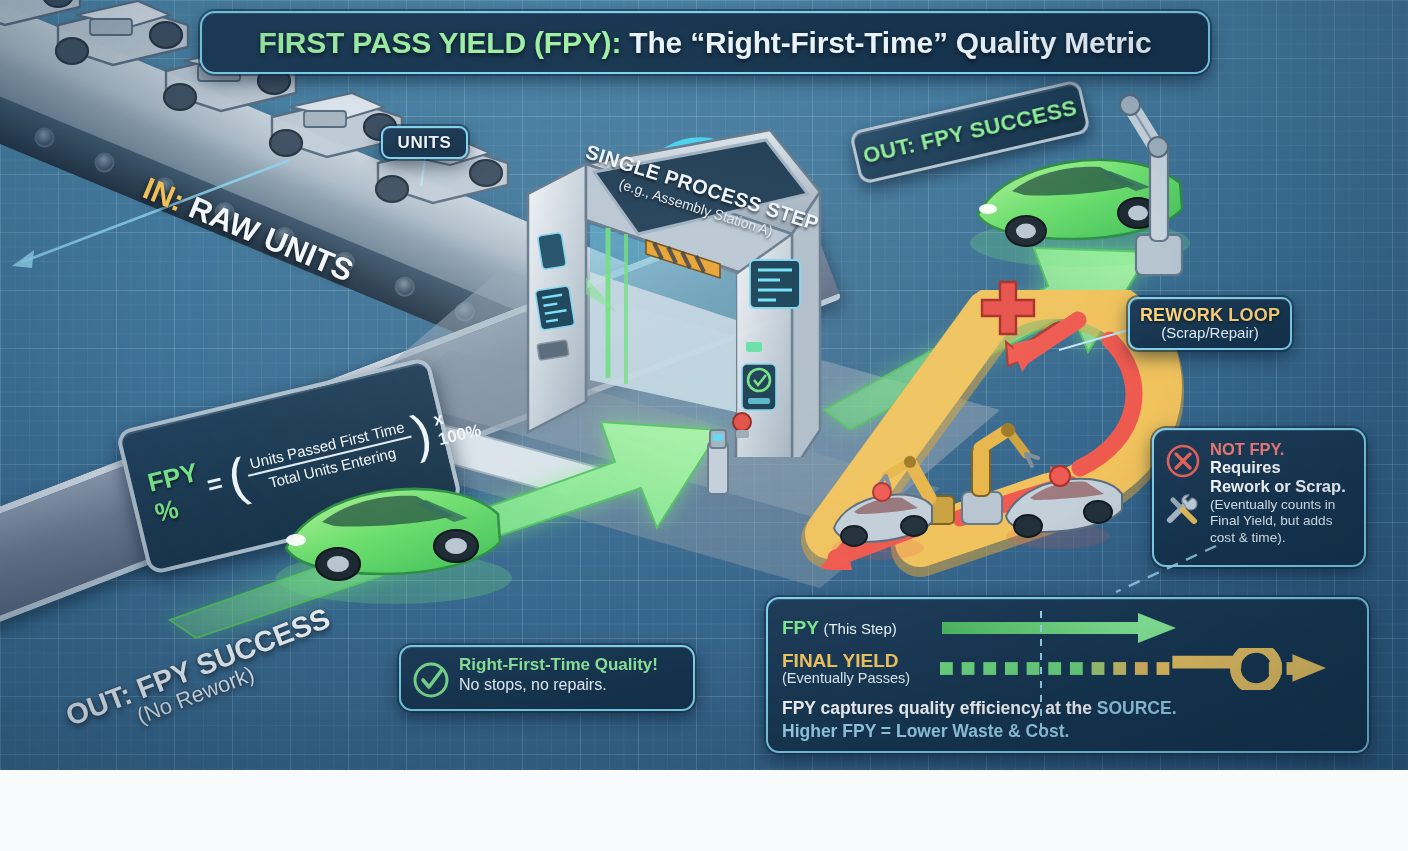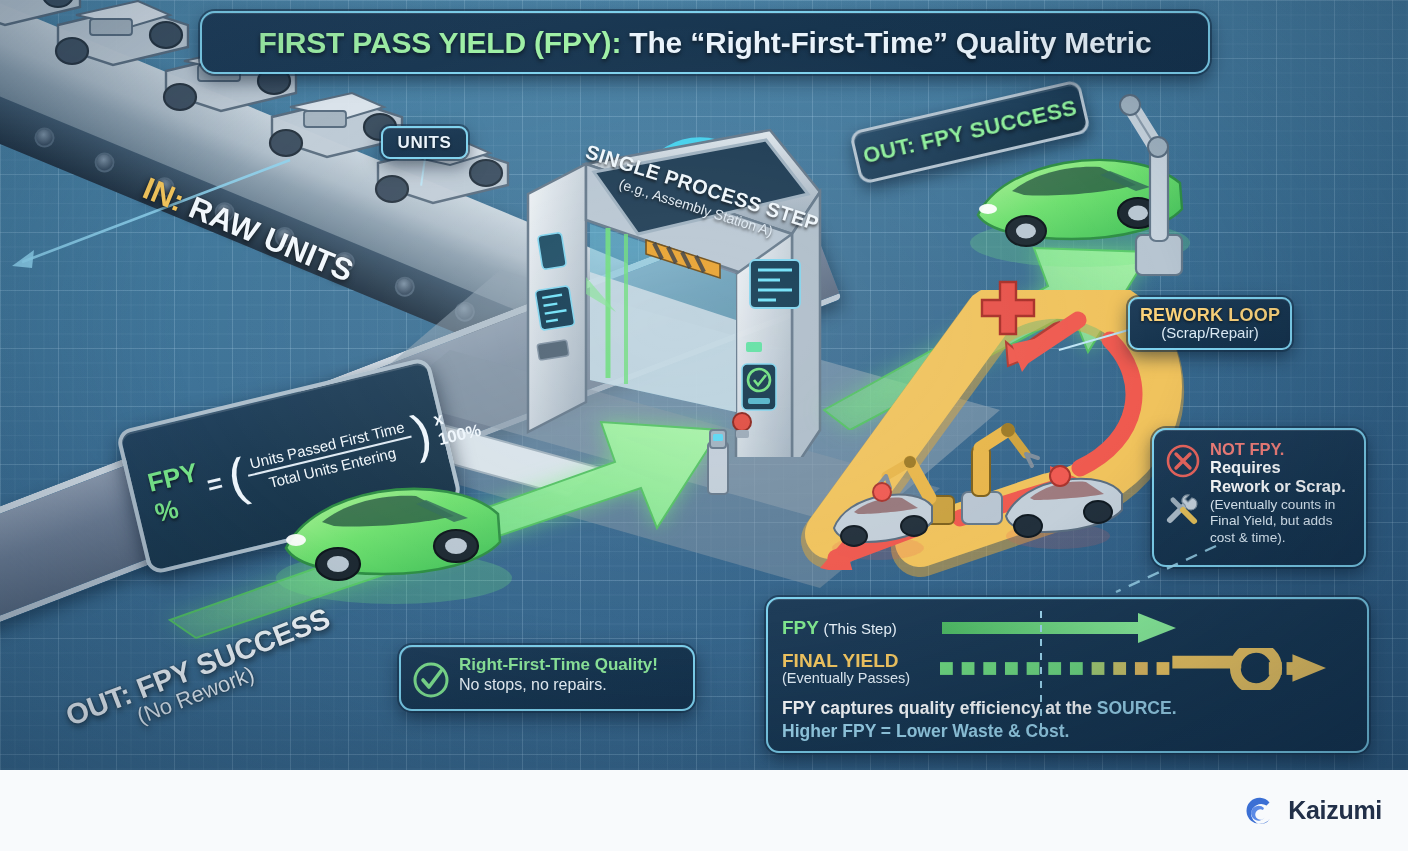--- a/index.html
+++ b/index.html
@@ -577,23 +577,14 @@
 
     <div class="panel" id="title-panel">
       <div class="t">
         <span class="t-green">FIRST PASS YIELD (FPY):</span><span class="t-white"> The “Right-First-Time” Quality Metric</span>
       </div>
     </div>
 
     <div class="vig"></div>
   </div>
 
-  <div id="footer">
-    <div id="logo-wrap">
-      <svg width="38" height="38" viewBox="0 0 38 38">
-        <path d="M30.5 10.5 A13 13 0 1 0 31 26.5 A10 10 0 1 1 27.5 13.5 Z" fill="#3b6fd4"></path>
-        <path d="M25 16 A7.5 7.5 0 1 0 26 25 A5.2 5.2 0 1 1 24 18 Z" fill="#5b8ae6"></path>
-      </svg>
-      <span id="logo-word">Kaizumi</span>
-    </div>
-  </div>
 
 </div>
 
 </body></html>

